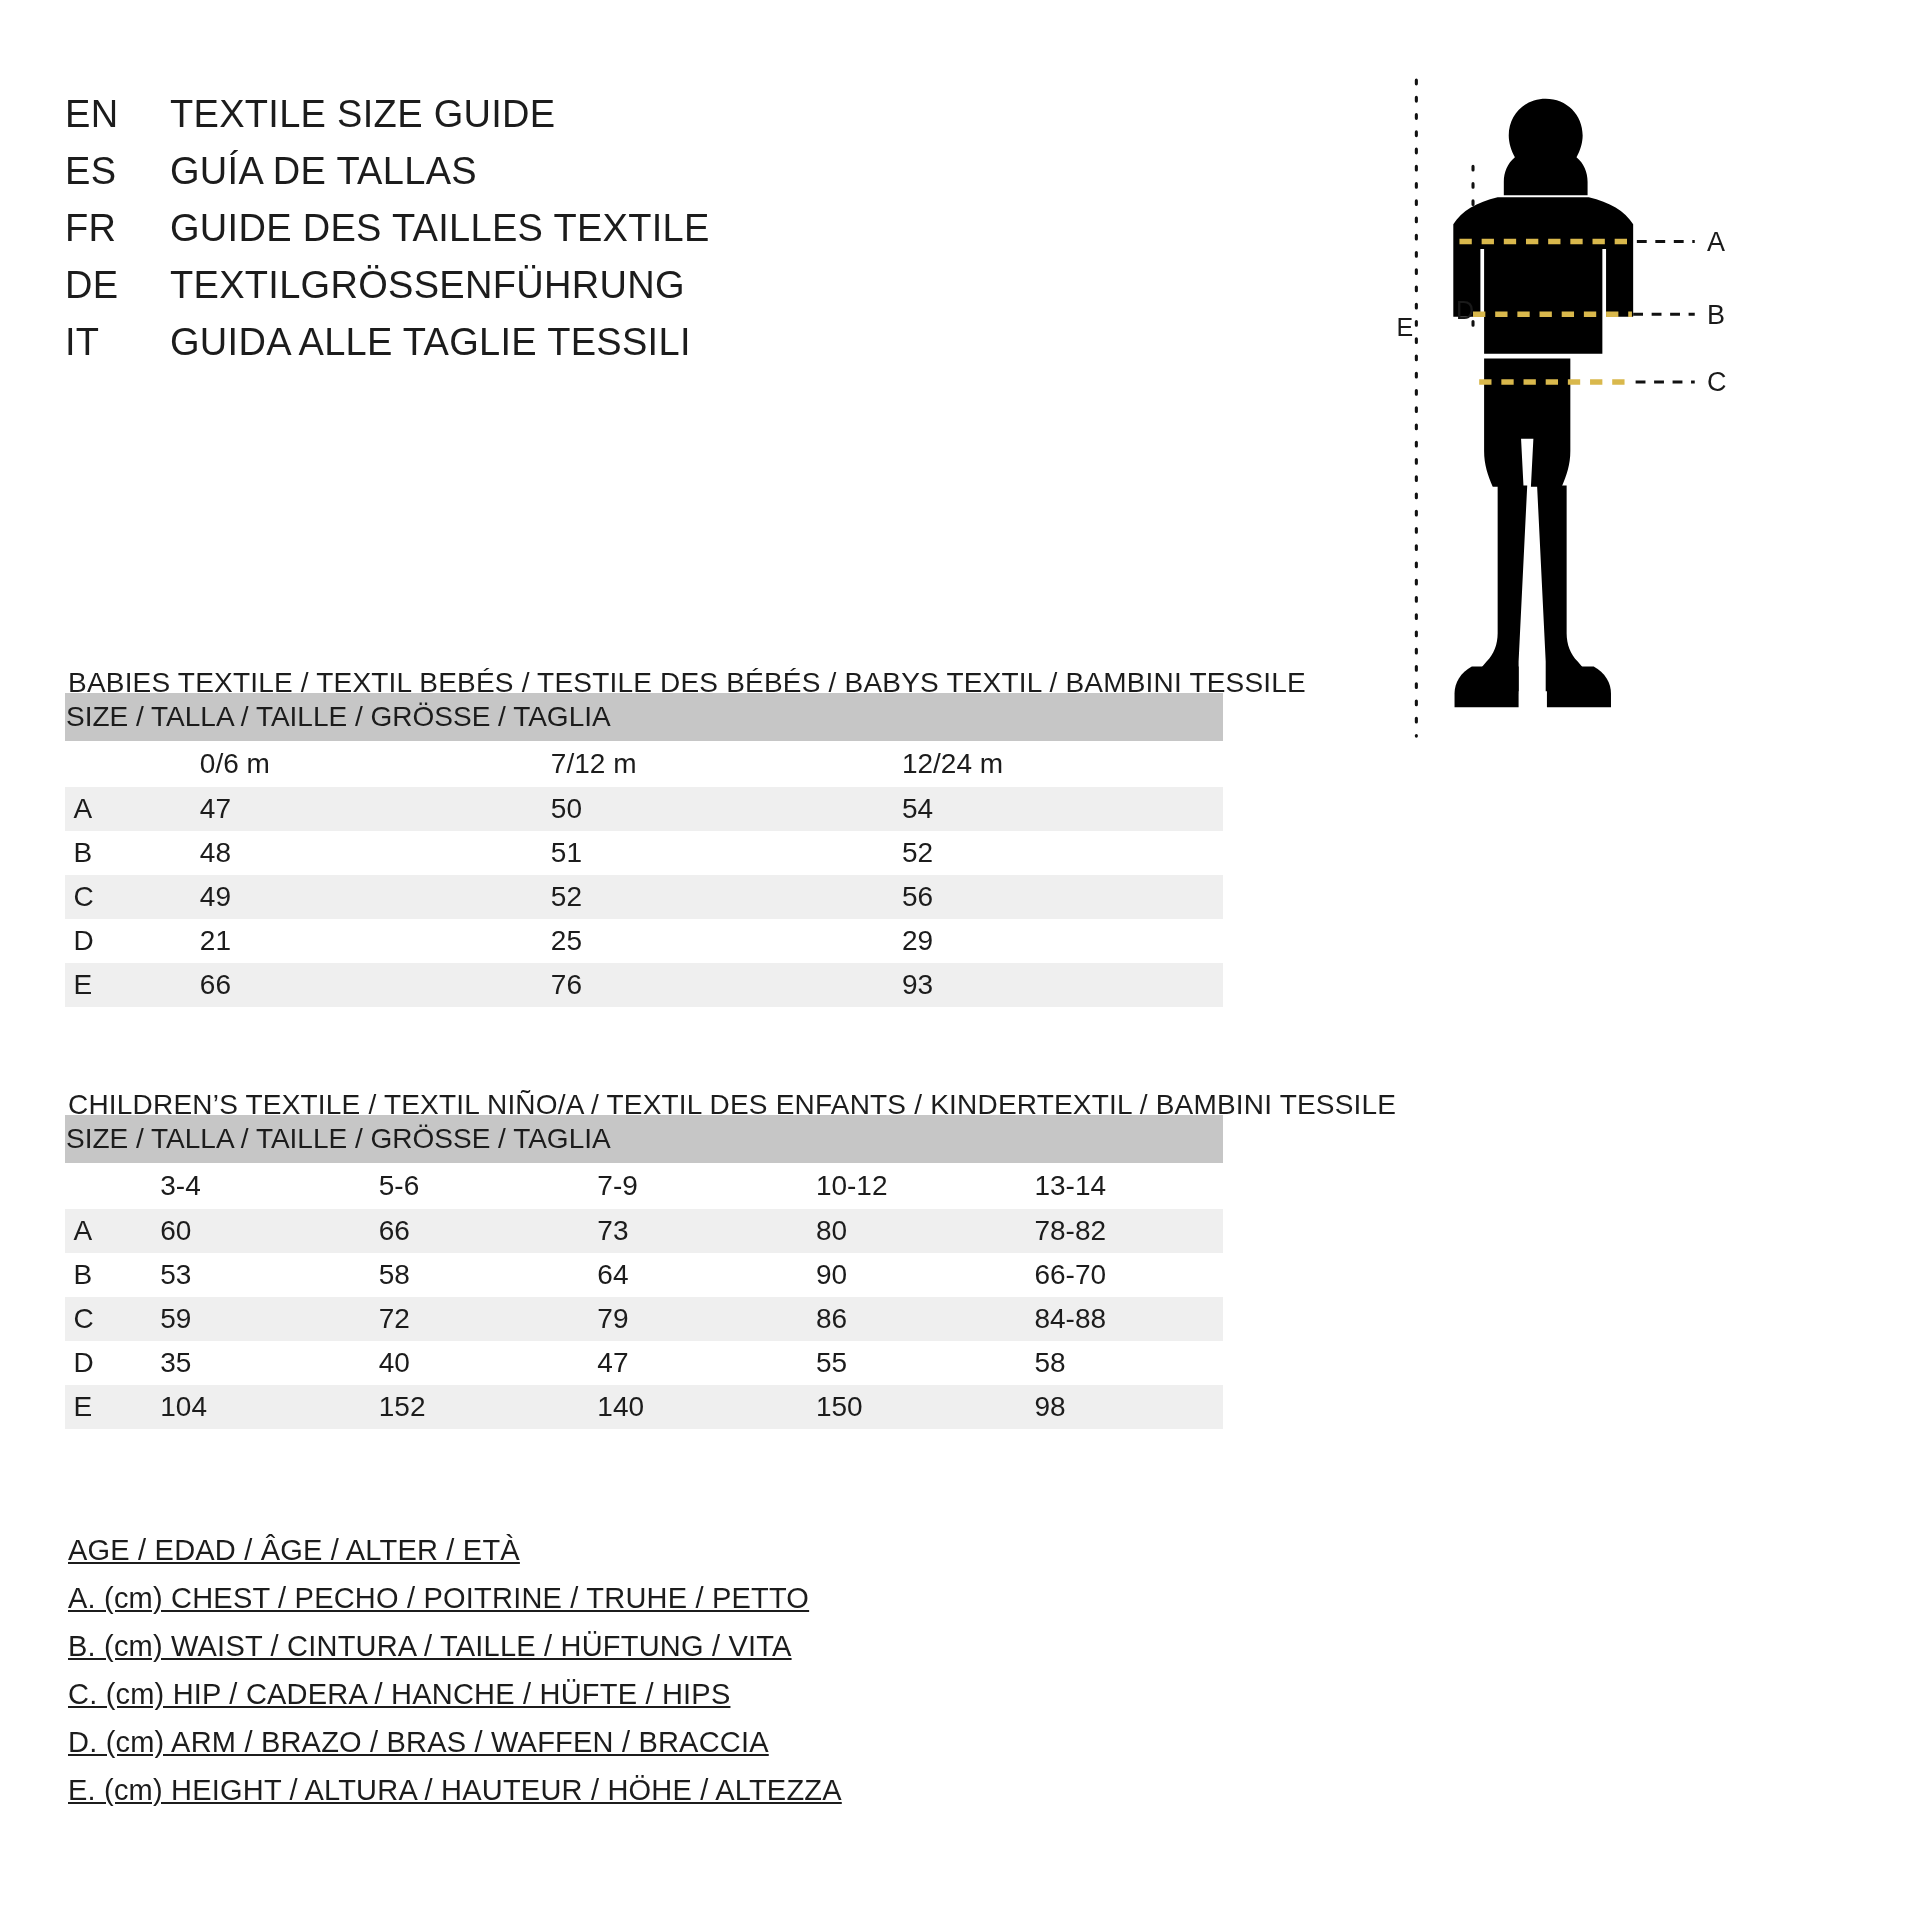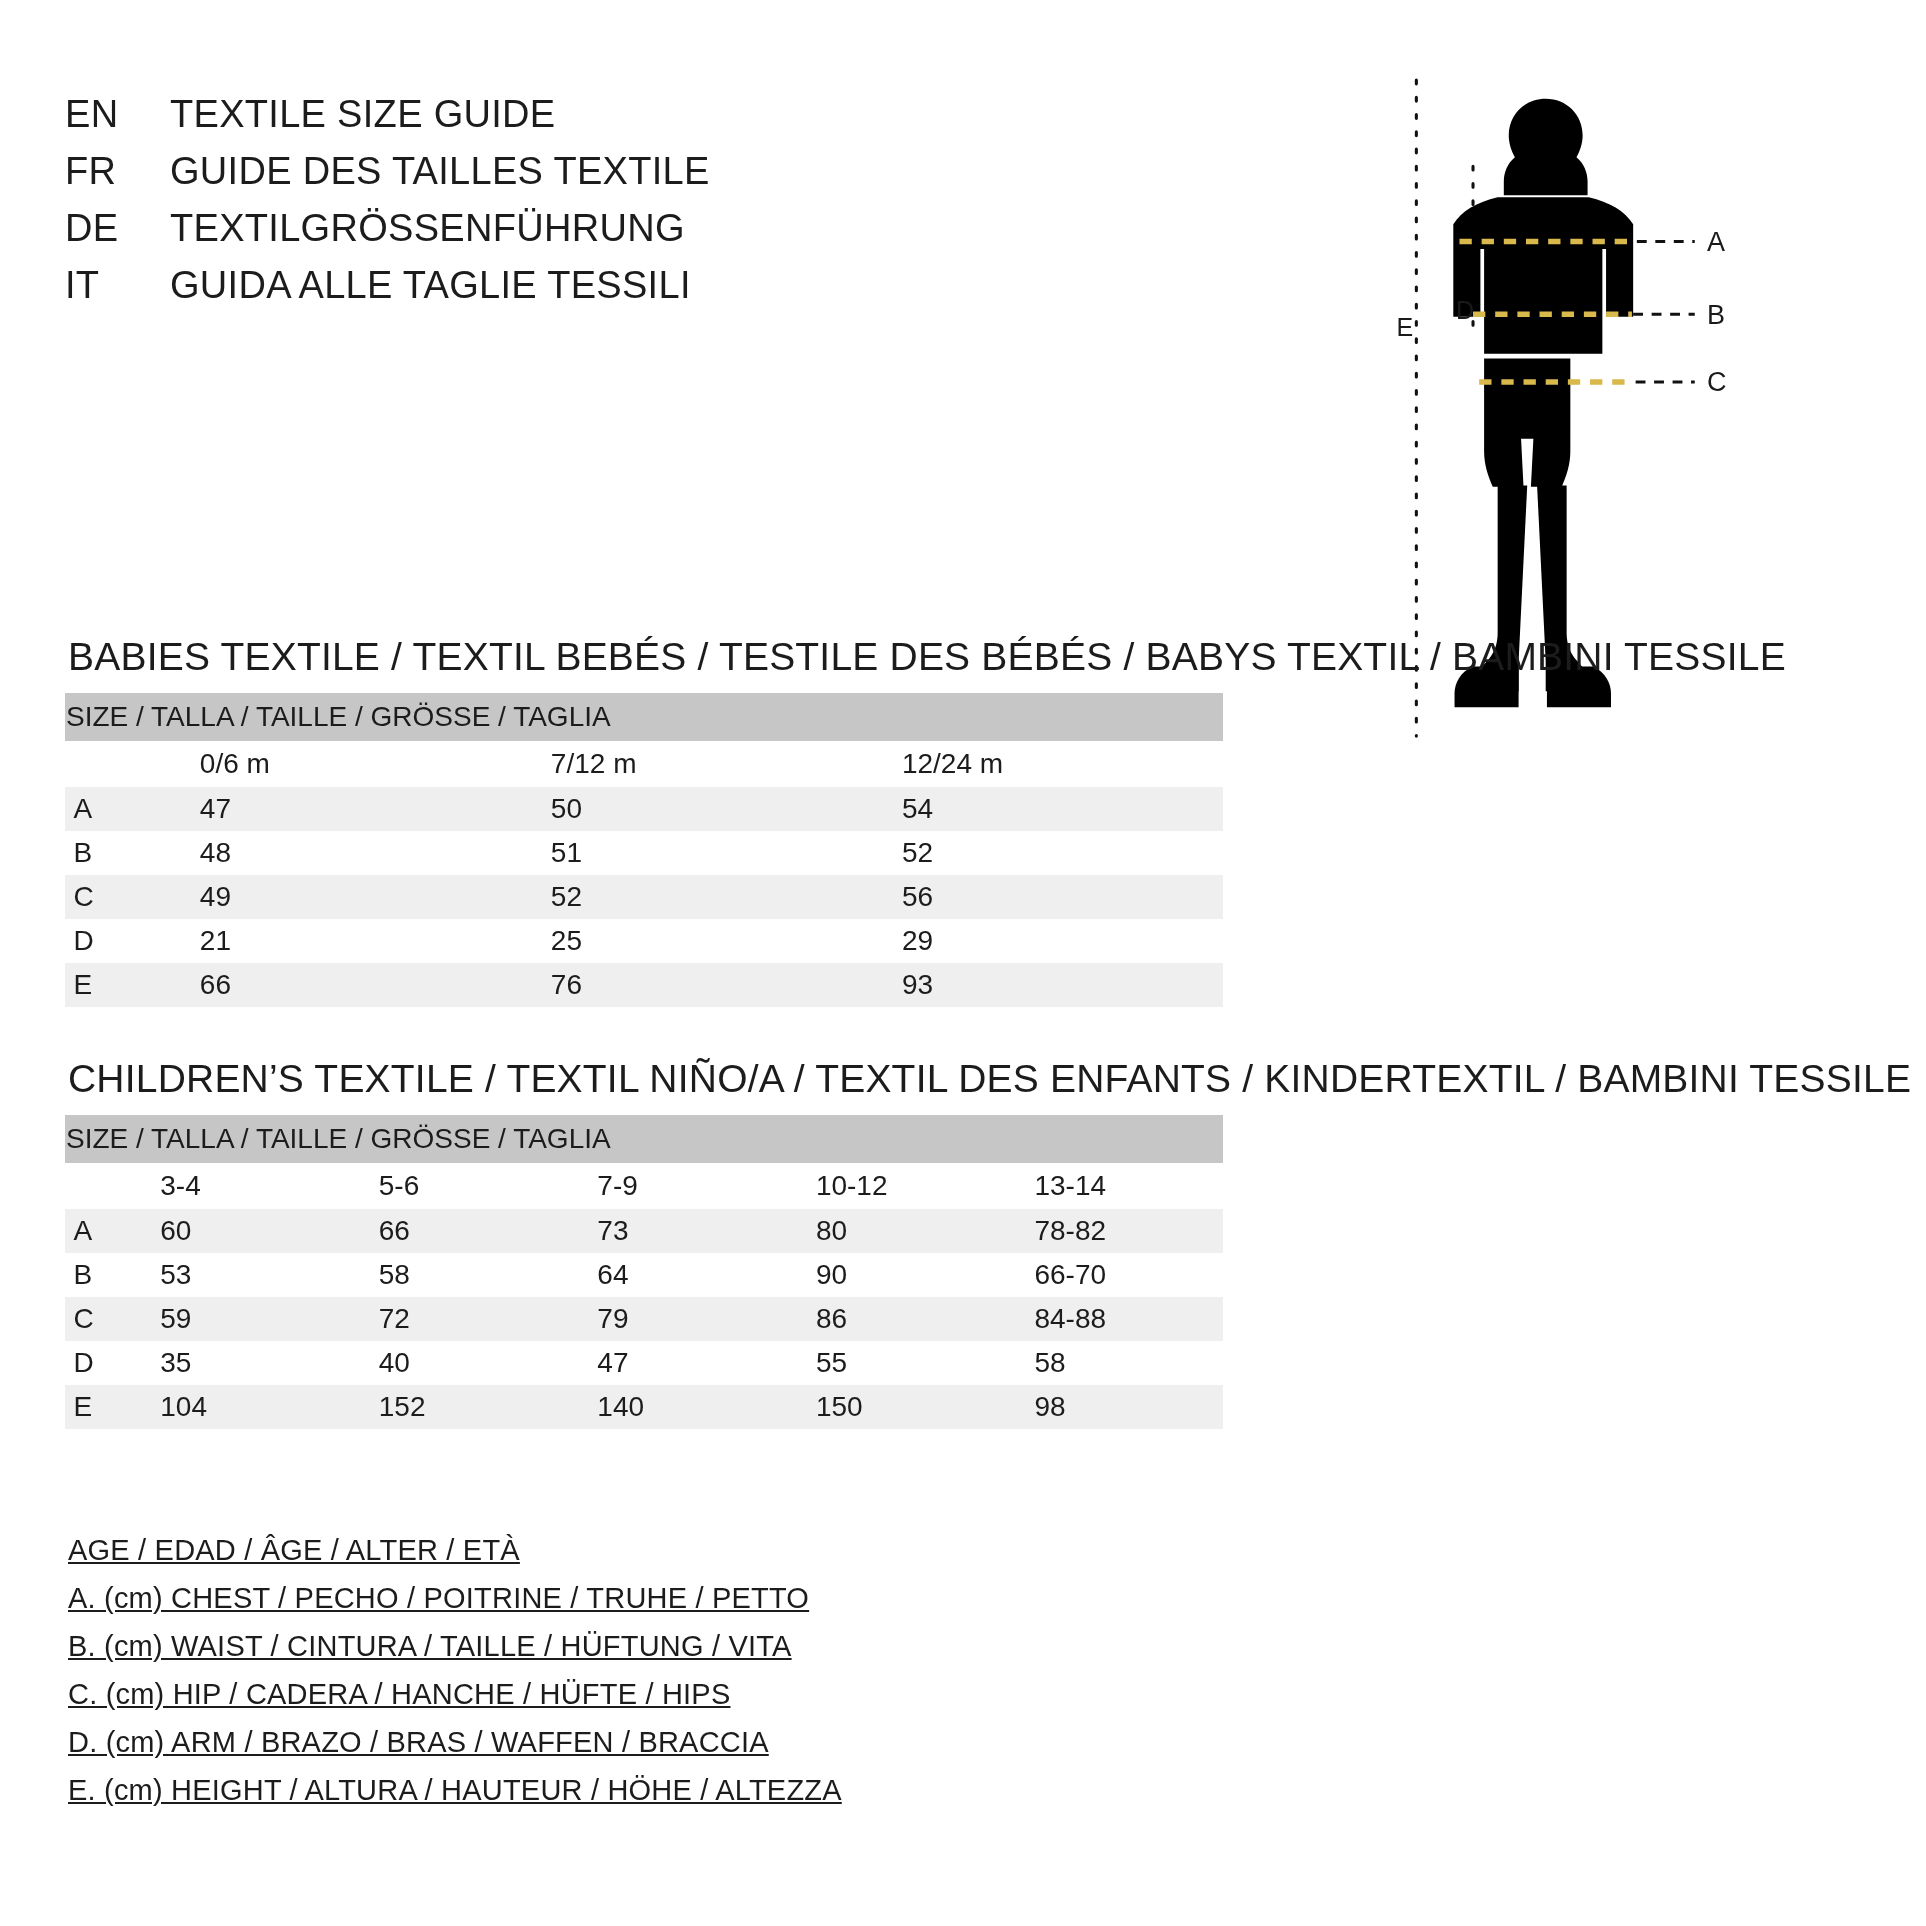--- a/index.html
+++ b/index.html
@@ -53,24 +53,25 @@
     left: 1405px;
     top: 74px;
     width: 444px;
     height: 696px;
   }
   .figure svg { display: block; }
 
   
   .section-heading {
     position: absolute;
-    font-size: 39px;
+    font-size: 28px;
     letter-spacing: 0.2px;
     color: #1c1c1c;
     white-space: nowrap;
+    margin-top: 32px;
   }
   #babies-heading { left: 68px; top: 635px; }
   #children-heading { left: 68px; top: 1057px; }
 
   
   .sizetable {
     position: absolute;
     border-collapse: collapse;
     font-size: 28px;
     color: #1c1c1c;
@@ -117,20 +118,24 @@
 </style>
 </head>
 <body>
 
 <div class="page">
 
   <div class="titles">
     <div class="title-row">
       <span class="title-lang">EN</span>
       <span class="title-text">TEXTILE SIZE GUIDE</span>
+    </div>
+    <div class="title-row">
+      <span class="title-lang">ES</span>
+      <span class="title-text">GUÍA DE TALLAS</span>
     </div>
     <div class="title-row">
       <span class="title-lang">FR</span>
       <span class="title-text">GUIDE DES TAILLES TEXTILE</span>
     </div>
     <div class="title-row">
       <span class="title-lang">DE</span>
       <span class="title-text">TEXTILGRÖSSENFÜHRUNG</span>
     </div>
     <div class="title-row">

